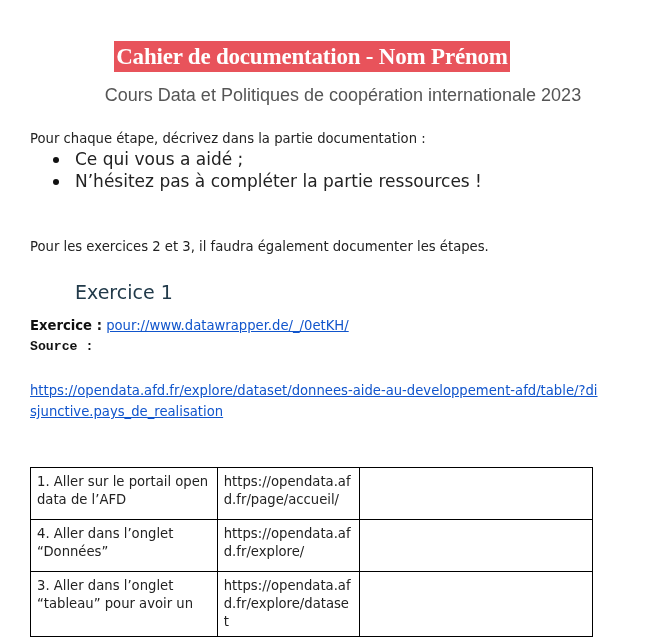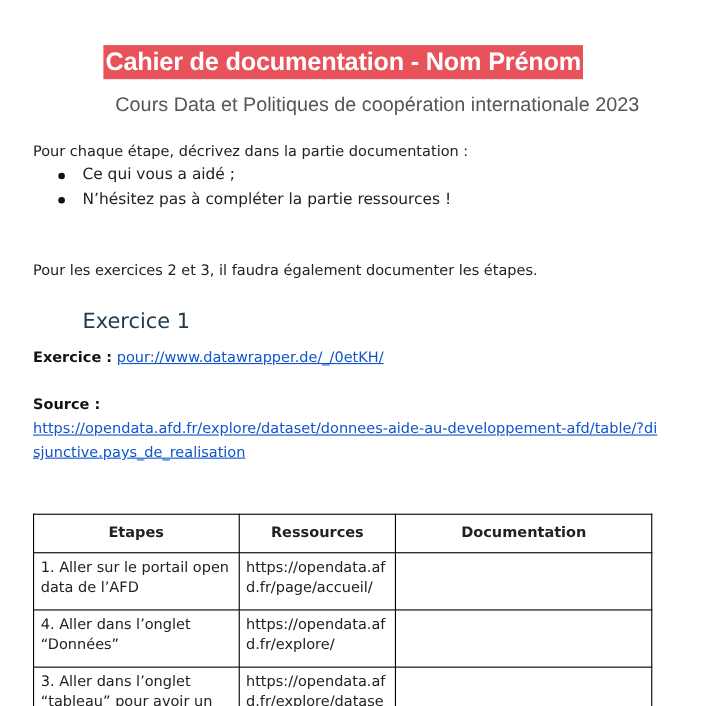--- a/index.html
+++ b/index.html
@@ -1,26 +1,26 @@
 <!DOCTYPE html>
 <html><head>
   <meta charset="utf-8">
   <style>
     html, body { margin: 0; padding: 0; background: #ffffff; }
     body { width: 647px; height: 642px; overflow: hidden; position: relative;
            font-family: "DejaVu Sans", sans-serif; color: #222; }
     .title-wrap { position: absolute; top: 41px; left: 0; width: 624px; text-align: center; }
     .title { display: inline-block; background: #e8535b; color: #fff; font-weight: bold;
-             font-family: Liberation Sans, sans-serif; font-size: 23px; line-height: 31px;
+             font-family: Liberation Serif, serif; font-size: 23px; line-height: 31px;
              padding: 0 2px; letter-spacing: -0.2px; }
     .subtitle { position: absolute; top: 85px; left: 0; width: 624px; text-align: center;
                 font-family: "Liberation Sans", sans-serif; font-size: 18px; color: #555; padding-left: 31px; }
     .body-text { position: absolute; left: 30px; font-size: 13.2px; color: #222; line-height: 21px; }
     .bullets { position: absolute; top: 149px; left: 30px; margin: 0; padding: 0; list-style: none; }
-    .bullets li { position: relative; padding-left: 45px; font-size: 14px; line-height: 21.7px; color: #222; }
+    .bullets li { position: relative; padding-left: 45px; font-size: 17px; line-height: 21.7px; color: #222; }
     .bullets li .dot { position: absolute; left: 23px; top: 8px; width: 6px; height: 6px; border-radius: 50%; background: #111; }
     .h2 { position: absolute; top: 281px; left: 75px; font-size: 19px; font-weight: normal; color: #213a4a; }
     a.link { color: #1155cc; text-decoration: underline; }
     b { font-weight: bold; color: #111; }
     .source-link { position: absolute; top: 380px; left: 30px; width: 570px; font-size: 13.2px; line-height: 21px; word-break: break-all; }
     table { position: absolute; top: 467px; left: 30px; border-collapse: collapse; width: 563px; font-size: 13.2px; color: #222; }
     td, th { border: 1px solid #000; vertical-align: top; padding: 5px 6px; line-height: 18px; }
     th { font-weight: bold; text-align: center; padding: 8px 6px; }
     col.c1 { width: 187px; } col.c2 { width: 143px; } col.c3 { width: 233px; }
     tr.row td { height: 41px; }
@@ -40,39 +40,34 @@
 </ul>
 <div class="body-text" style="top:236px;">Pour les exercices 2 et 3, il faudra également documenter les étapes.</div>
 
 <div class="h2">Exercice 1</div>
 
 <div class="body-text" style="top:315px;">
   <b>Exercice :</b>
   <a class="link" href="#">pour://www.datawrapper.de/_/0etKH/</a>
 </div>
 
-<div class="body-text" style="top:358px;">
+<div class="body-text" style="top:336px;font-family:Liberation Mono, monospace;">
   <b>Source :</b>
 </div>
 <div class="source-link">
   <a class="link" href="#">https://opendata.afd.fr/explore/dataset/donnees-aide-au-developpement-afd/table/?disjunctive.pays_de_realisation</a>
 </div>
 
 <table>
   <colgroup>
       <col class="c1">
       <col class="c2">
       <col class="c3">
     </colgroup>
   <tbody>
-      <tr>
-    <th>Etapes</th>
-    <th>Ressources</th>
-    <th>Documentation</th>
-  </tr>
   <tr class="row">
     <td>1. Aller sur le portail open data de l’AFD</td>
     <td style="word-break:break-all;">https://opendata.afd.fr/page/accueil/</td>
     <td></td>
   </tr>
   <tr class="row">
     <td>4. Aller dans l’onglet “Données”</td>
     <td style="word-break:break-all;">https://opendata.afd.fr/explore/</td>
     <td></td>
   </tr>

